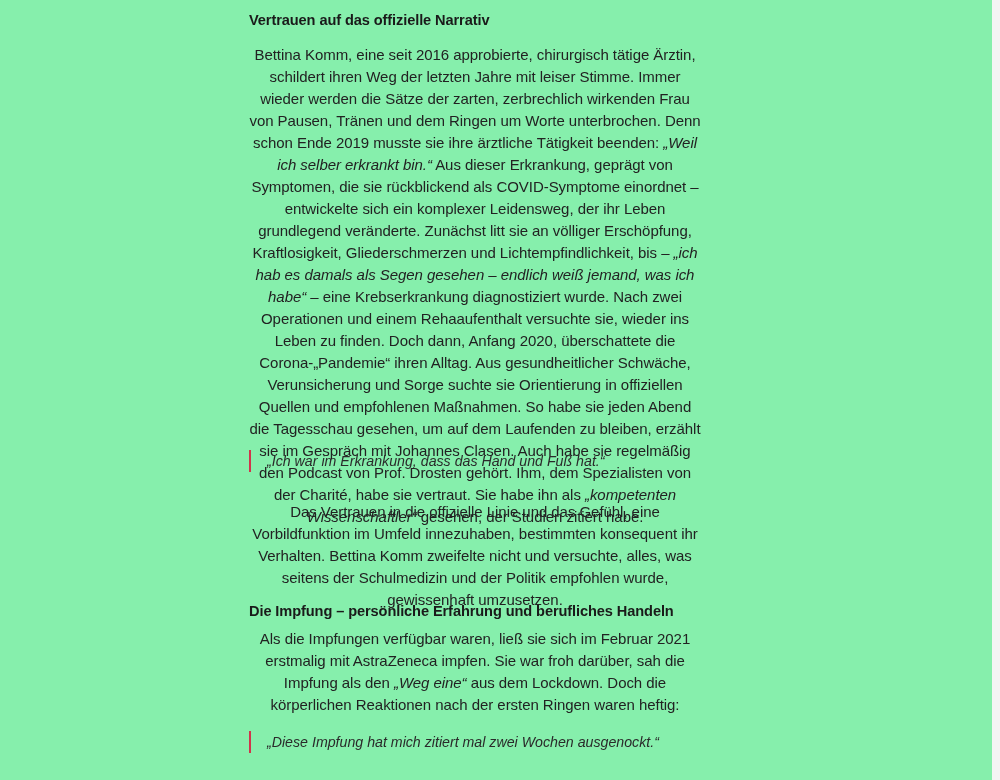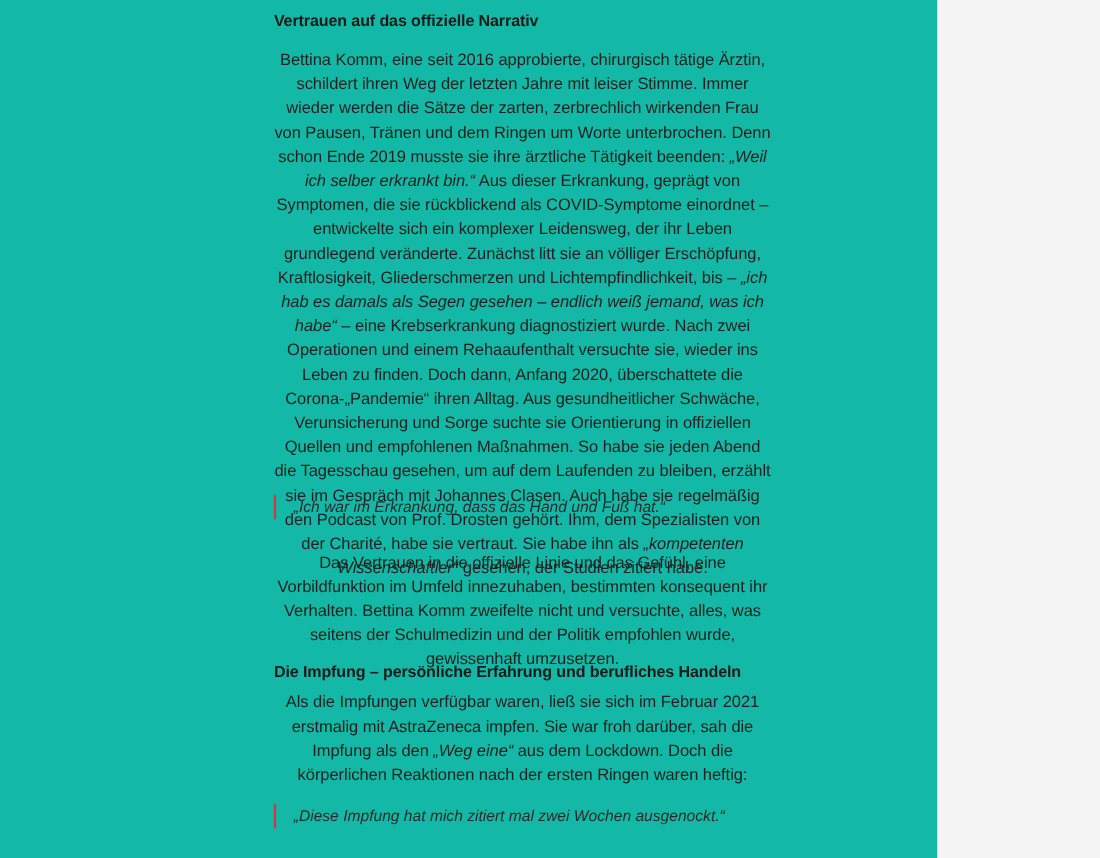--- a/index.html
+++ b/index.html
@@ -11,23 +11,23 @@
     width: 1000px;
     height: 780px;
     background: #f4f4f4;
     font-family: "Liberation Sans", sans-serif;
     -webkit-font-smoothing: antialiased;
     overflow: hidden;
   }
 
   .page {
     position: relative;
-    width: 852px;
+    width: 992px;
     height: 780px;
-    background: #14b8a6;
+    background: #86efac;
   }
 
   .article {
     position: absolute;
     left: 249px;
     top: 0;
     width: 452px;
   }
 
   h2.section-heading {

